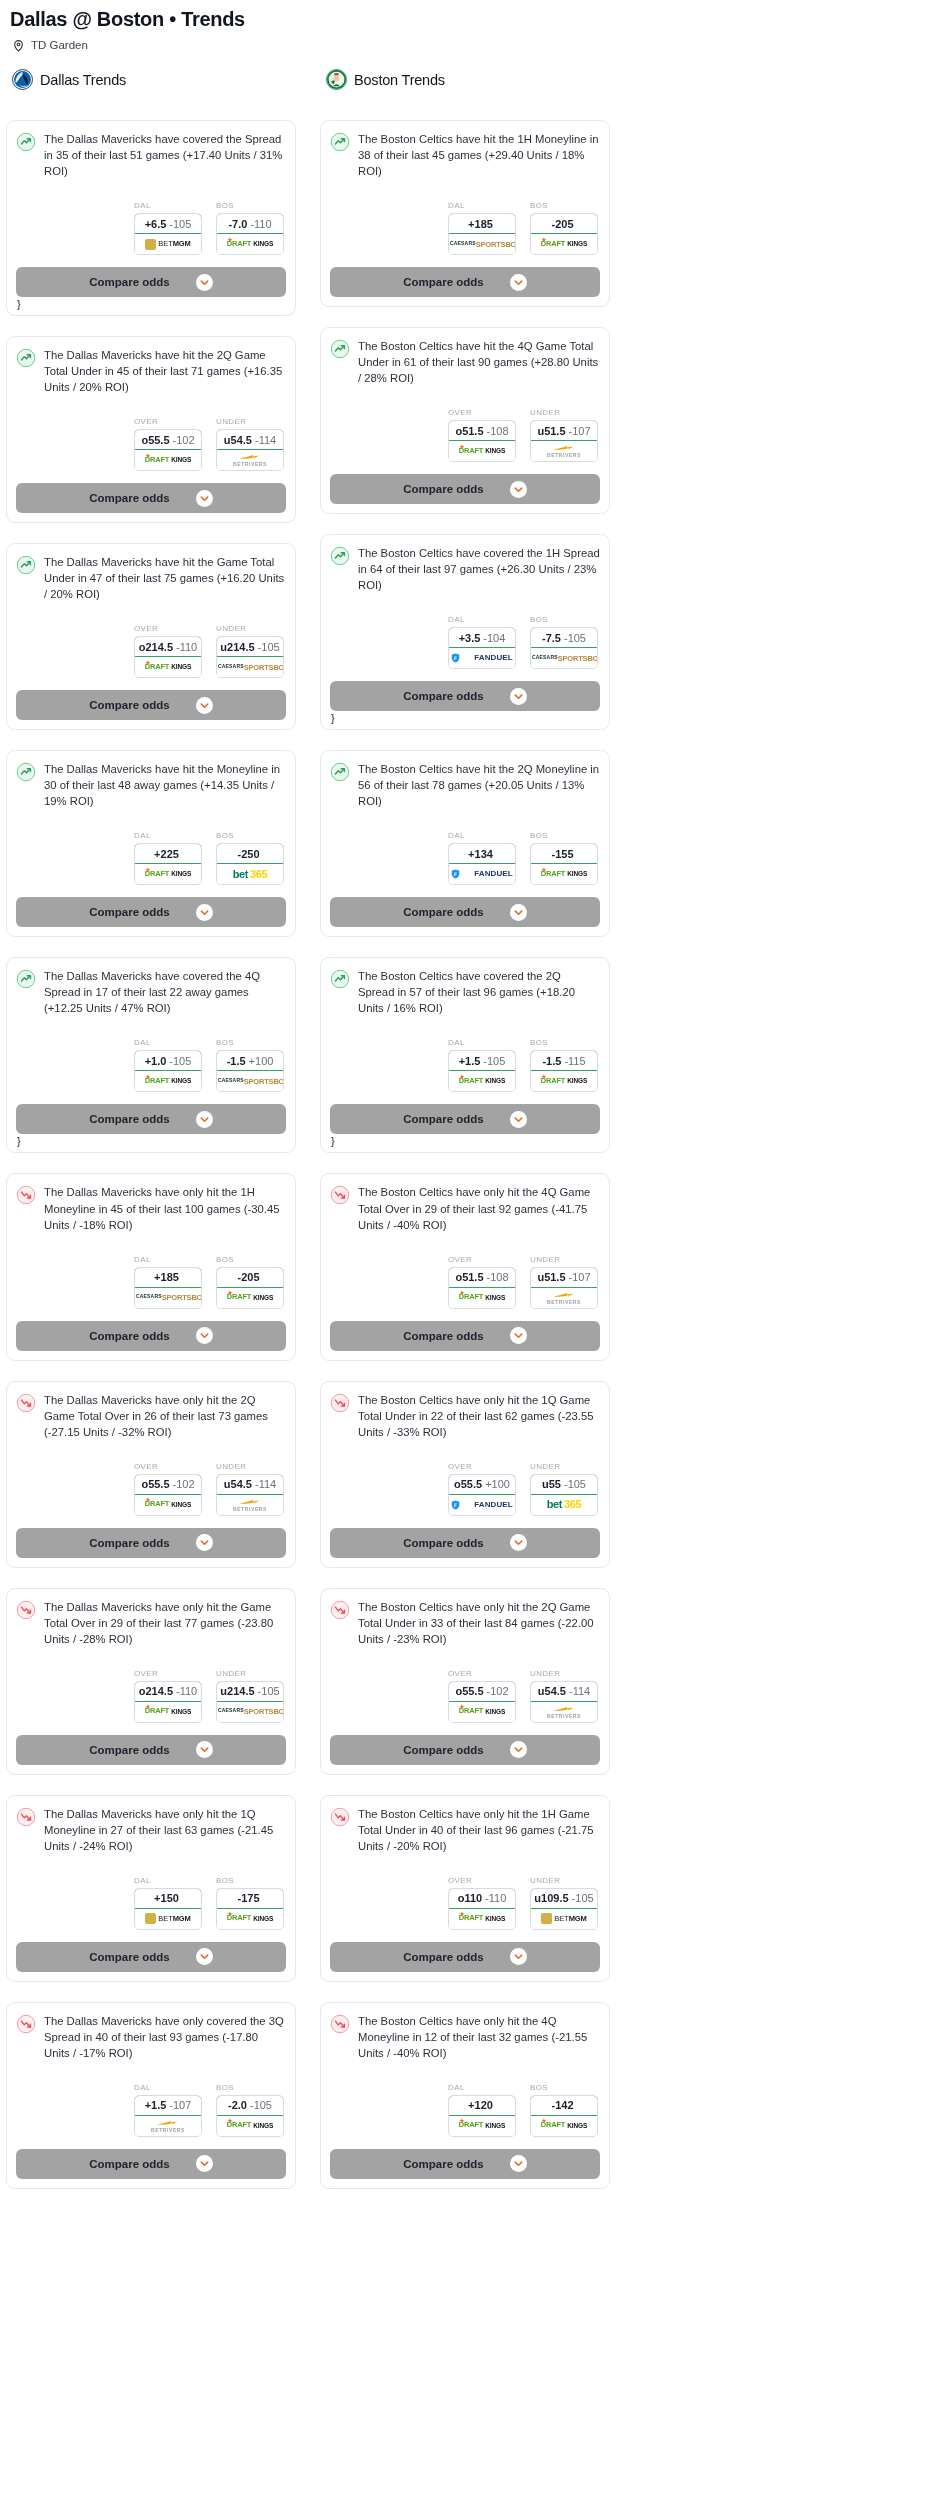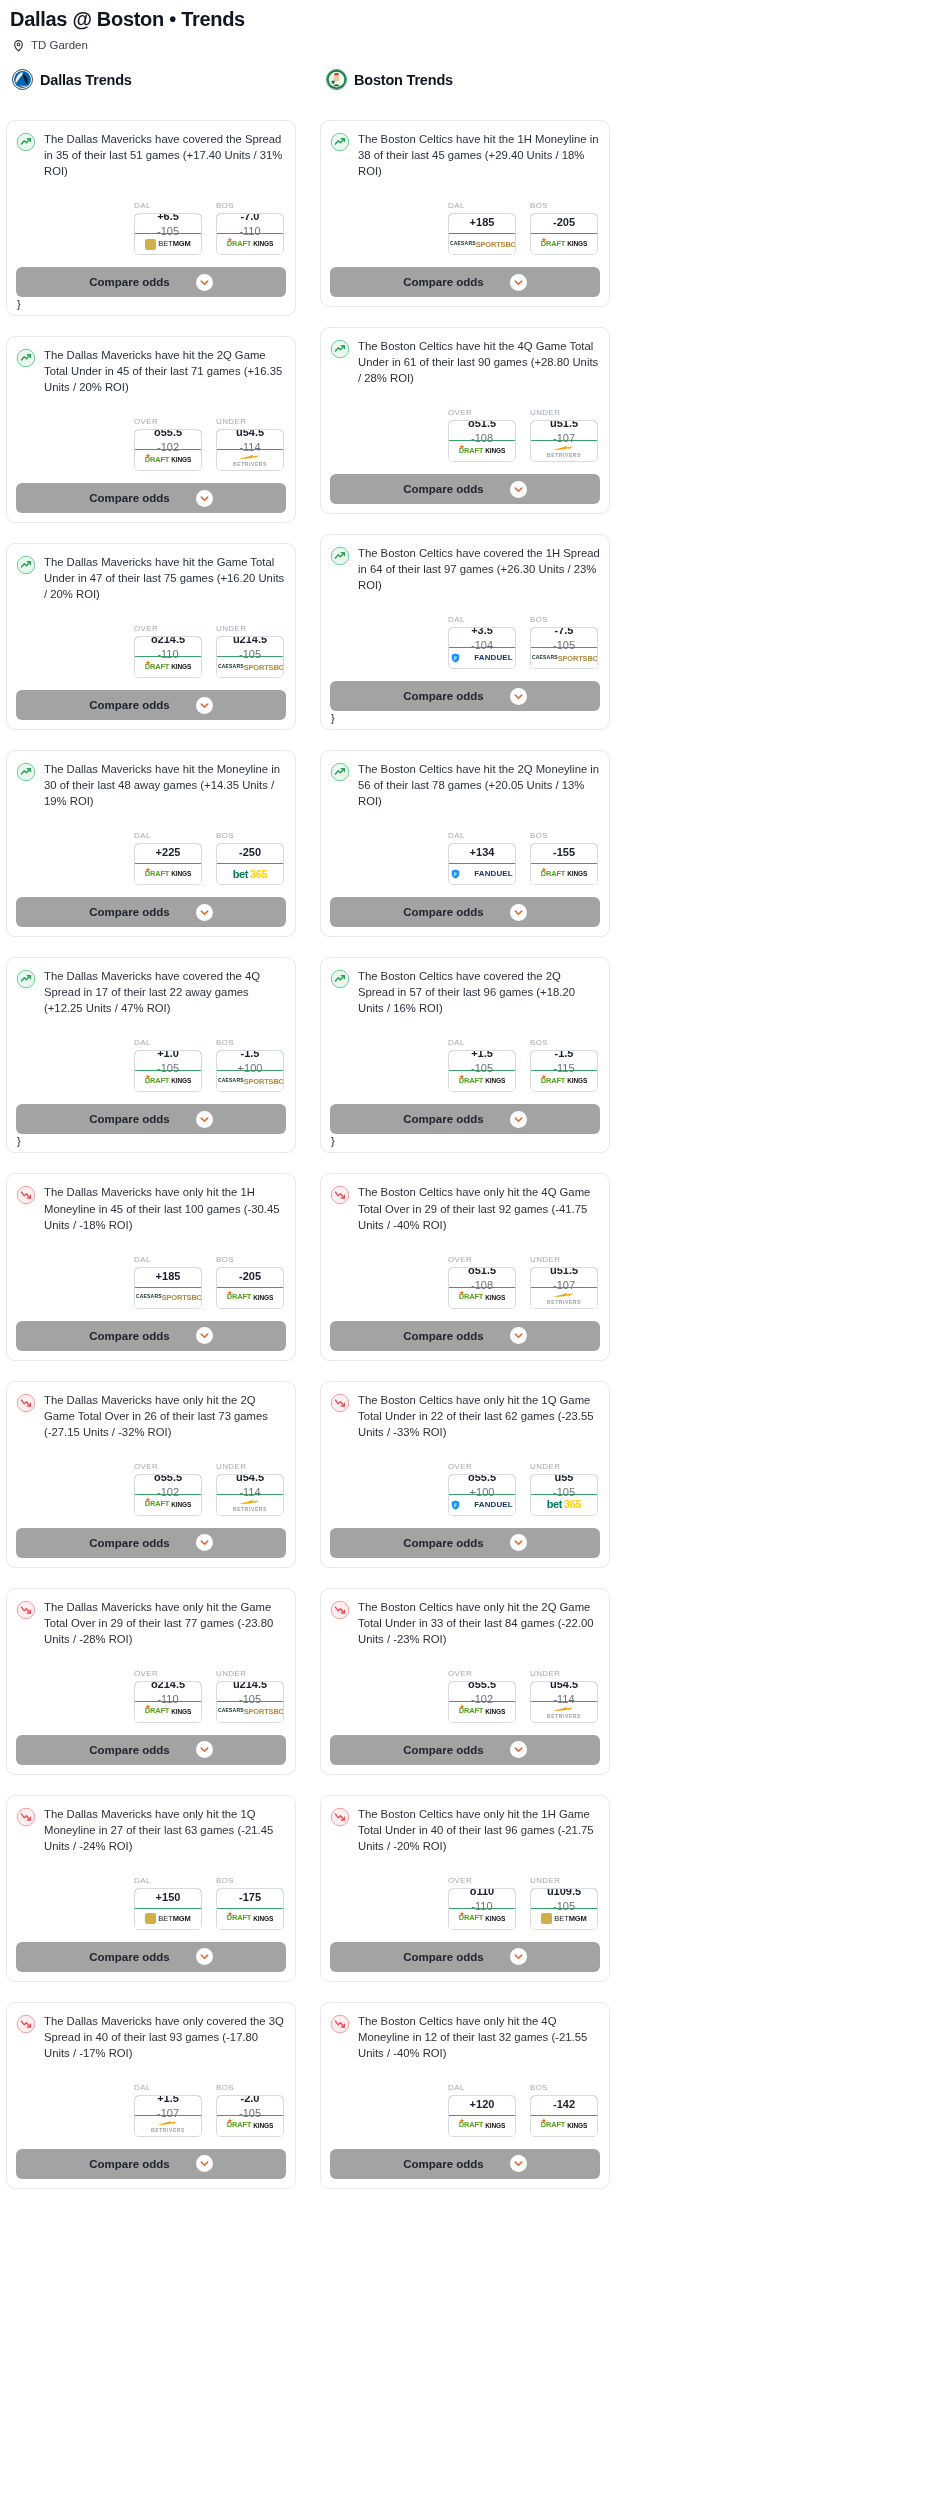--- a/index.html
+++ b/index.html
@@ -39,21 +39,21 @@
   }
   .col { width: 290px; flex: 0 0 290px; }
   .col.right { width: 290px; flex: 0 0 290px; }
 
   .col-header {
     display: flex; align-items: center; gap: 7px;
     padding: 0 0 10px 6px;
   }
   .col-header .team-logo { width: 21px; height: 21px; flex: 0 0 21px; }
   .col-header .col-title {
-    font-size: 14.5px; font-weight: bold; color: #11151f;
+    font-size: 14.5px; font-weight: normal; color: #11151f;
     letter-spacing: -0.2px;
   }
 
   
   .trend-card {
     border: 1px solid #e6e8ec;
     border-radius: 9px;
     background: #fff;
     margin-bottom: 13px;
     padding: 10px 9px 9px 9px;
@@ -91,21 +91,20 @@
   }
   .odds-value {
     border: 1px solid #38a169;
     border-radius: 5px 5px 0 0;
     margin: -1px -1px 0 -1px;
     height: 21px;
     display: flex; align-items: center; justify-content: center;
     gap: 3px;
     background: #fff;
     font-size: 11px;
-    flex-direction: column;
   }
   .odds-value .line { font-weight: bold; color: #1b1f2a; }
   .odds-value .juice { color: #6b707a; font-weight: normal; }
   .book-cell {
     height: 20px;
     display: flex; align-items: center; justify-content: center;
     background: #fff;
   }
 
   

